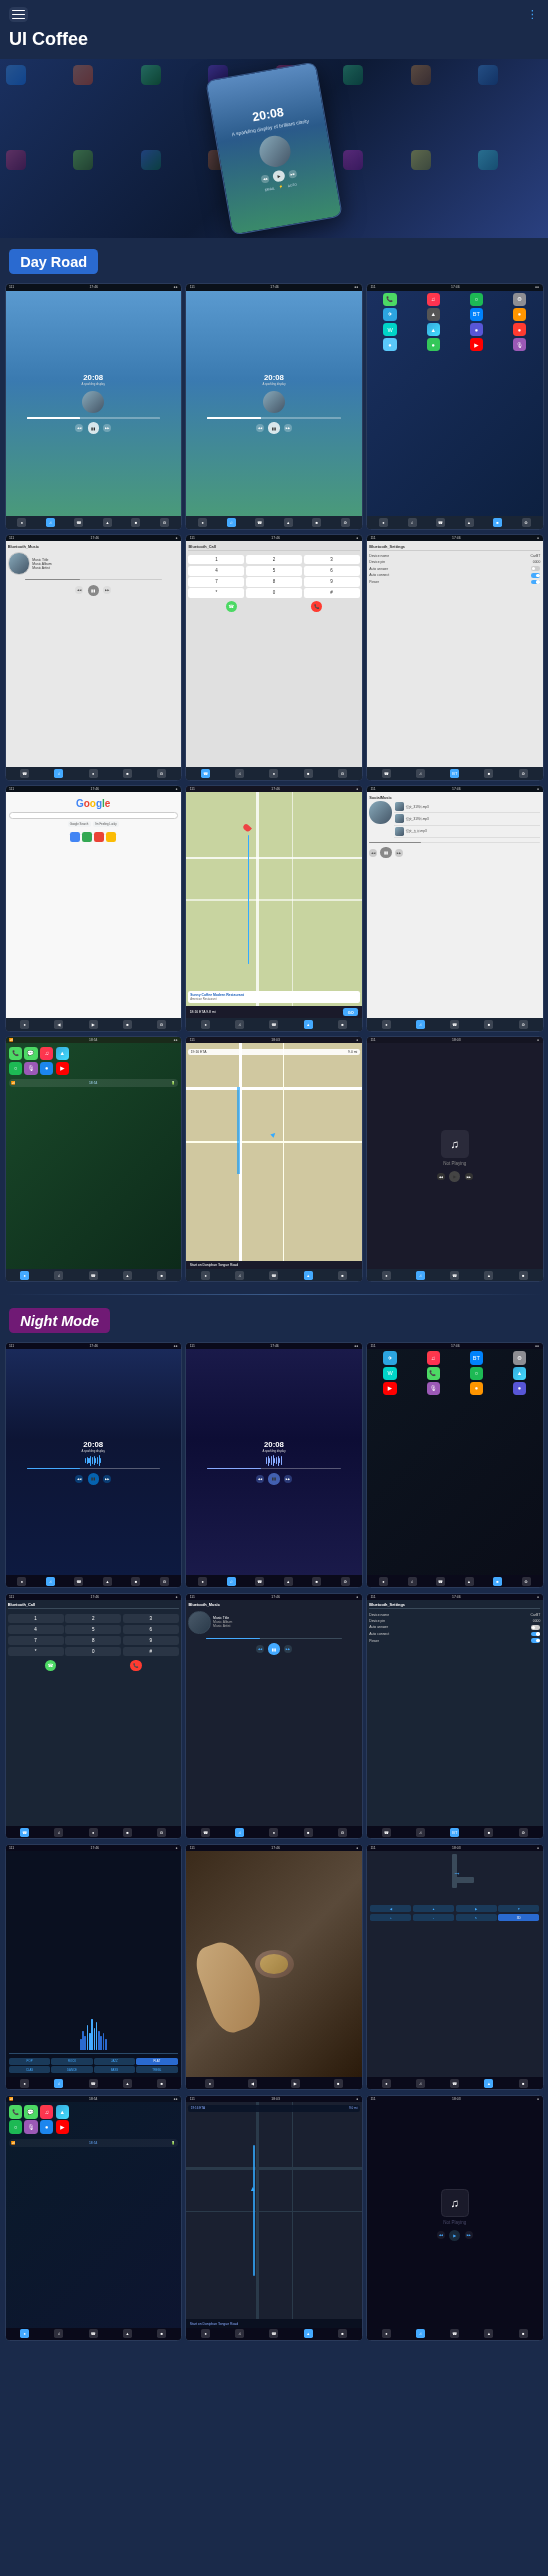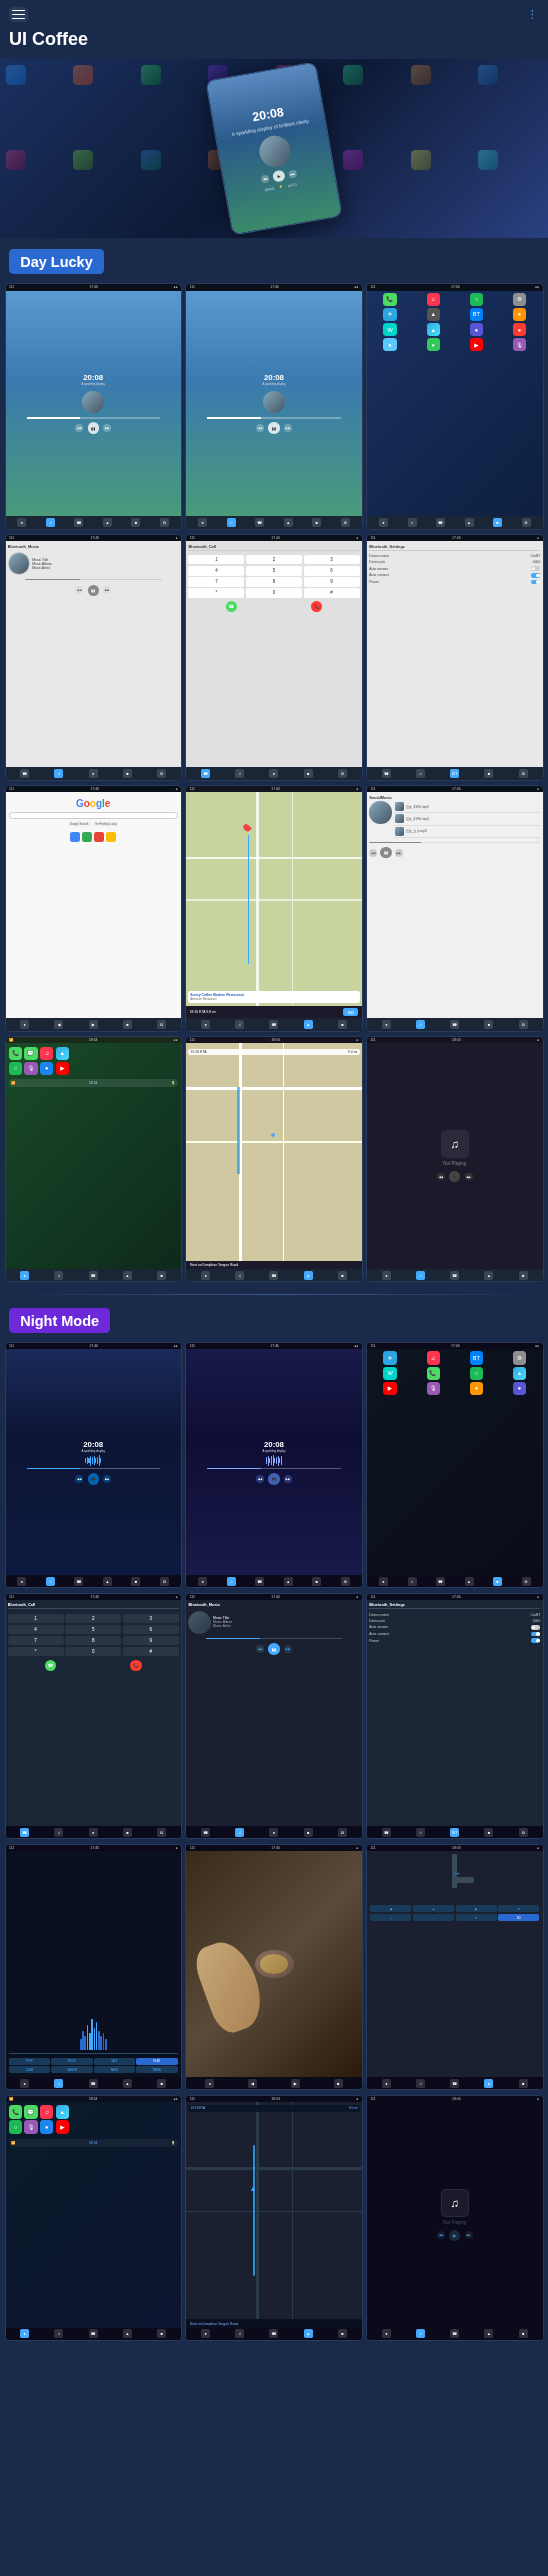--- a/index.html
+++ b/index.html
@@ -86,21 +86,21 @@
     
     .mode-label {
       display: inline-block;
       padding: 4.5px 11.2px;
       border-radius: 4.5px;
       font-size: 14.5px;
       font-weight: bold;
       margin: 11.2px 9px 9px;
     }
     .mode-label.day { background: #2a6ad0; color: #fff; }
-    .mode-label.night { background: #6d28d9; color: #fff; }
+    .mode-label.night { background: #701a75; color: #fff; font-style: italic; }
 
     
     .screenshot-grid {
       display: grid;
       grid-template-columns: repeat(3, 1fr);
       gap: 3.4px;
       padding: 0 4.5px;
       margin-bottom: 4.5px;
     }
 
@@ -372,21 +372,21 @@
       <div style="display:flex;gap:4.5px;margin-top:3.4px;font-size:3.4px;color:#cde;">
         <span>EMAIL</span>
           <span>⚡</span>
           <span>AUTO</span>
       </div>
     </div>
   </div>
 </div>
 
 <div>
-  <span class="mode-label day">Day Lucky</span>
+  <span class="mode-label day">Day Road</span>
 </div>
 
 <div class="screenshot-grid">
 
   <div class="screen-card">
     <div class="screen-inner">
       <div class="status-bar">
         <span>111</span>
           <span>17:46</span>
           <span>●●</span>

